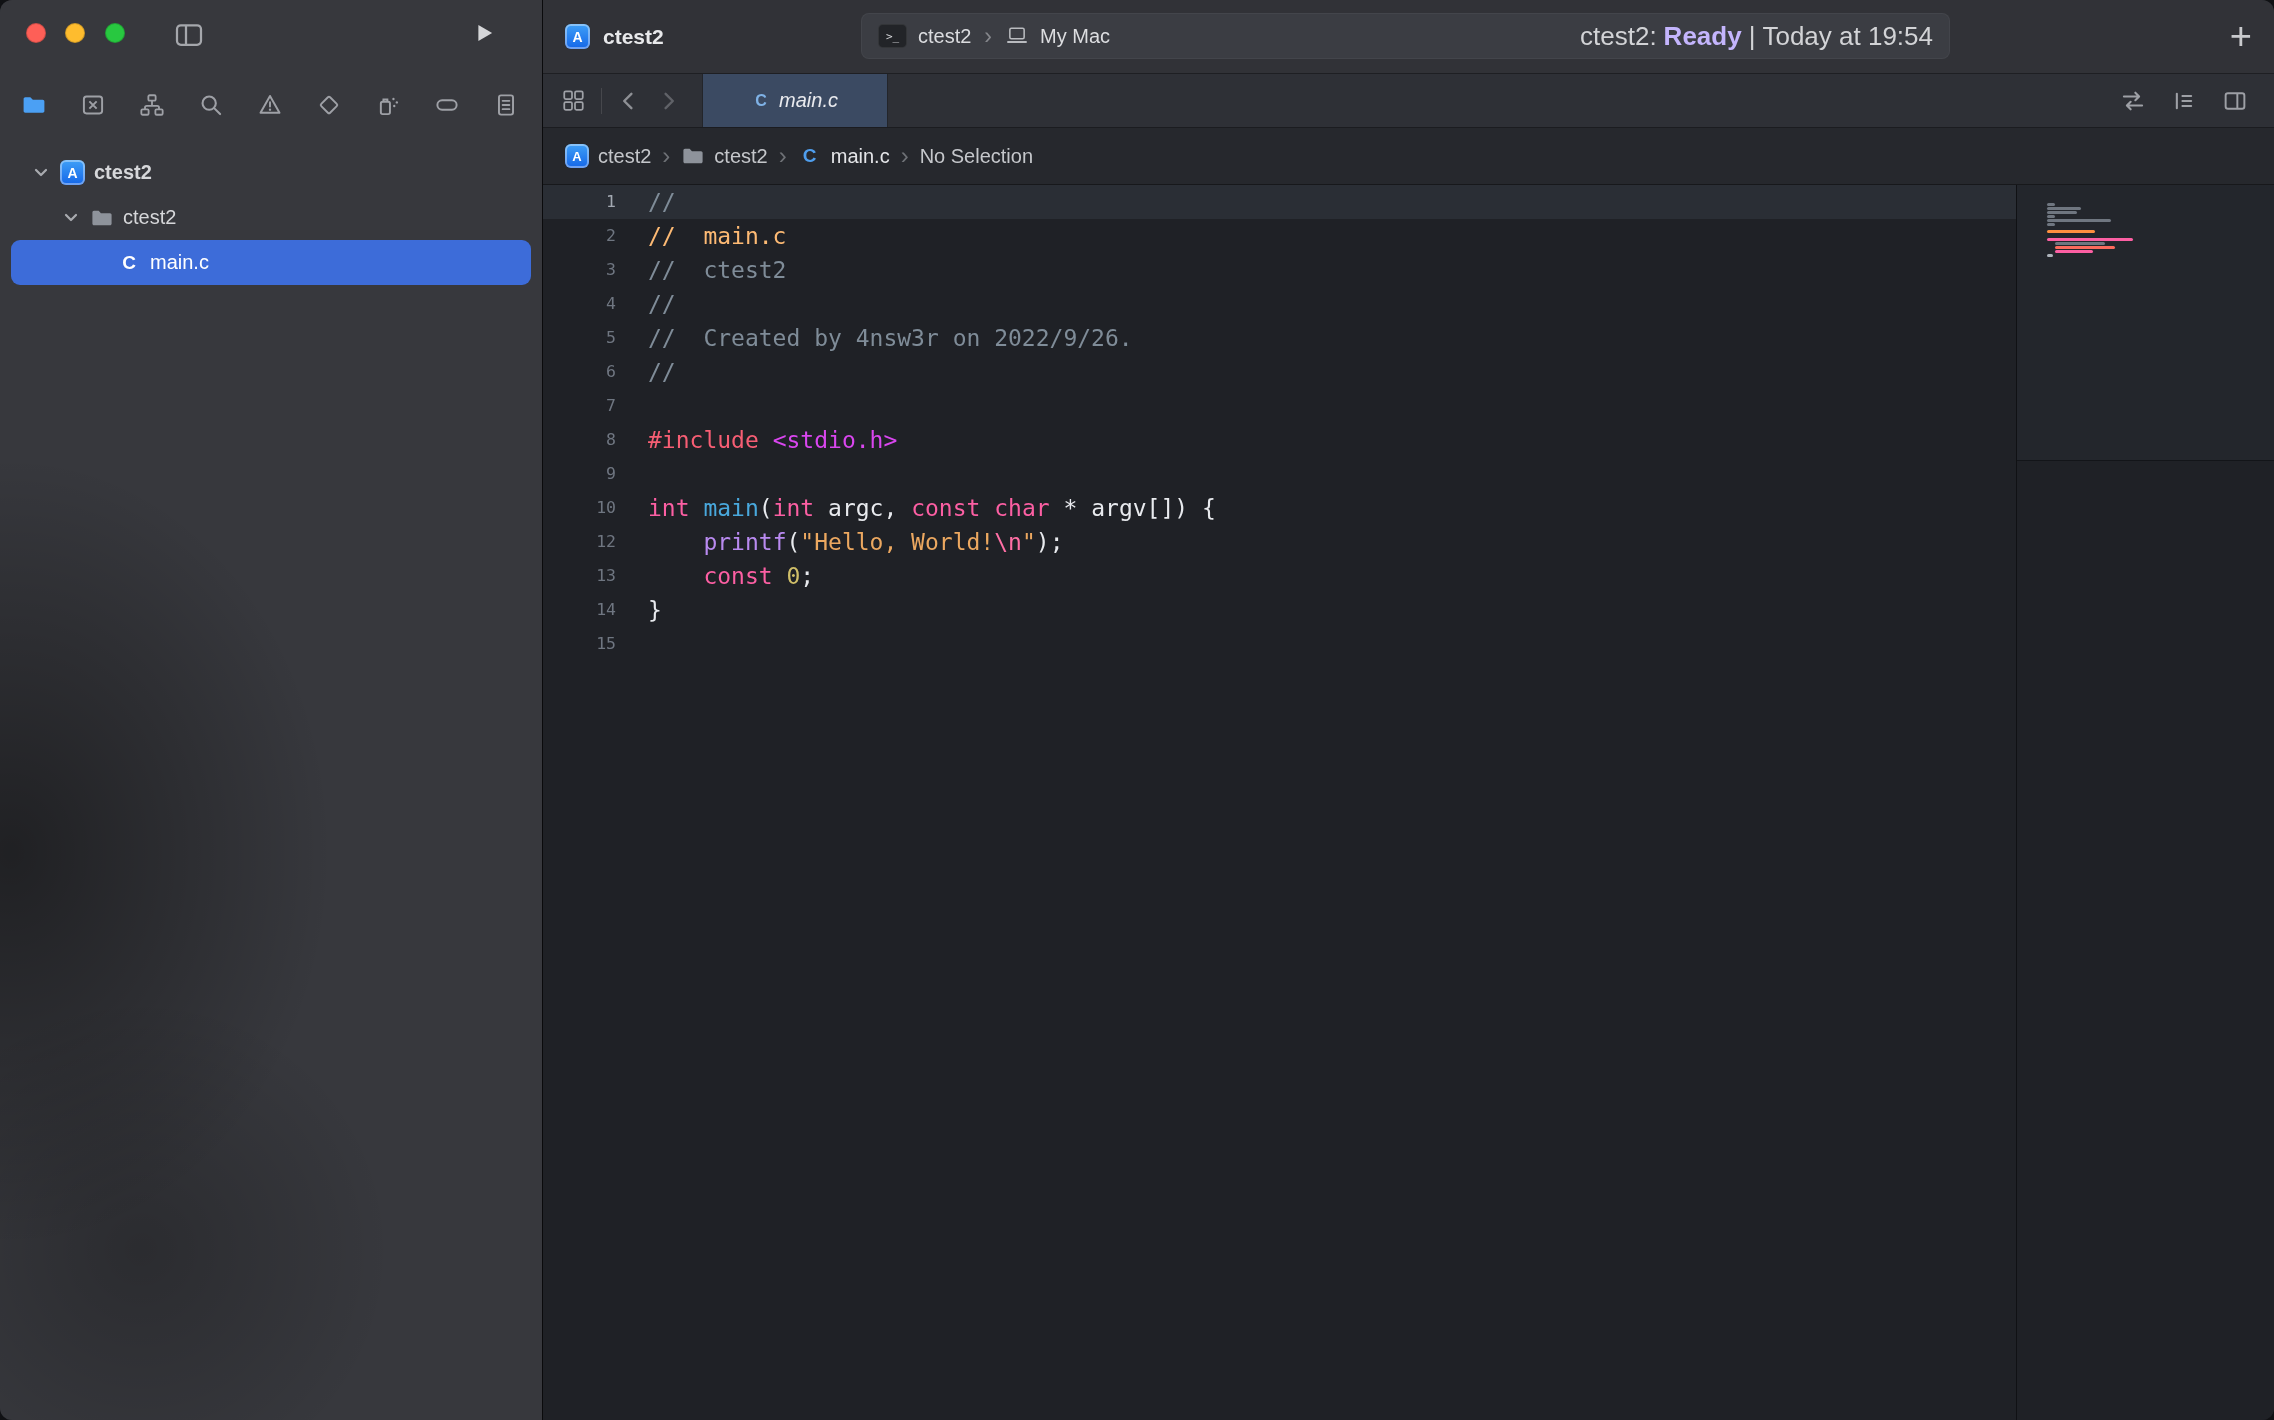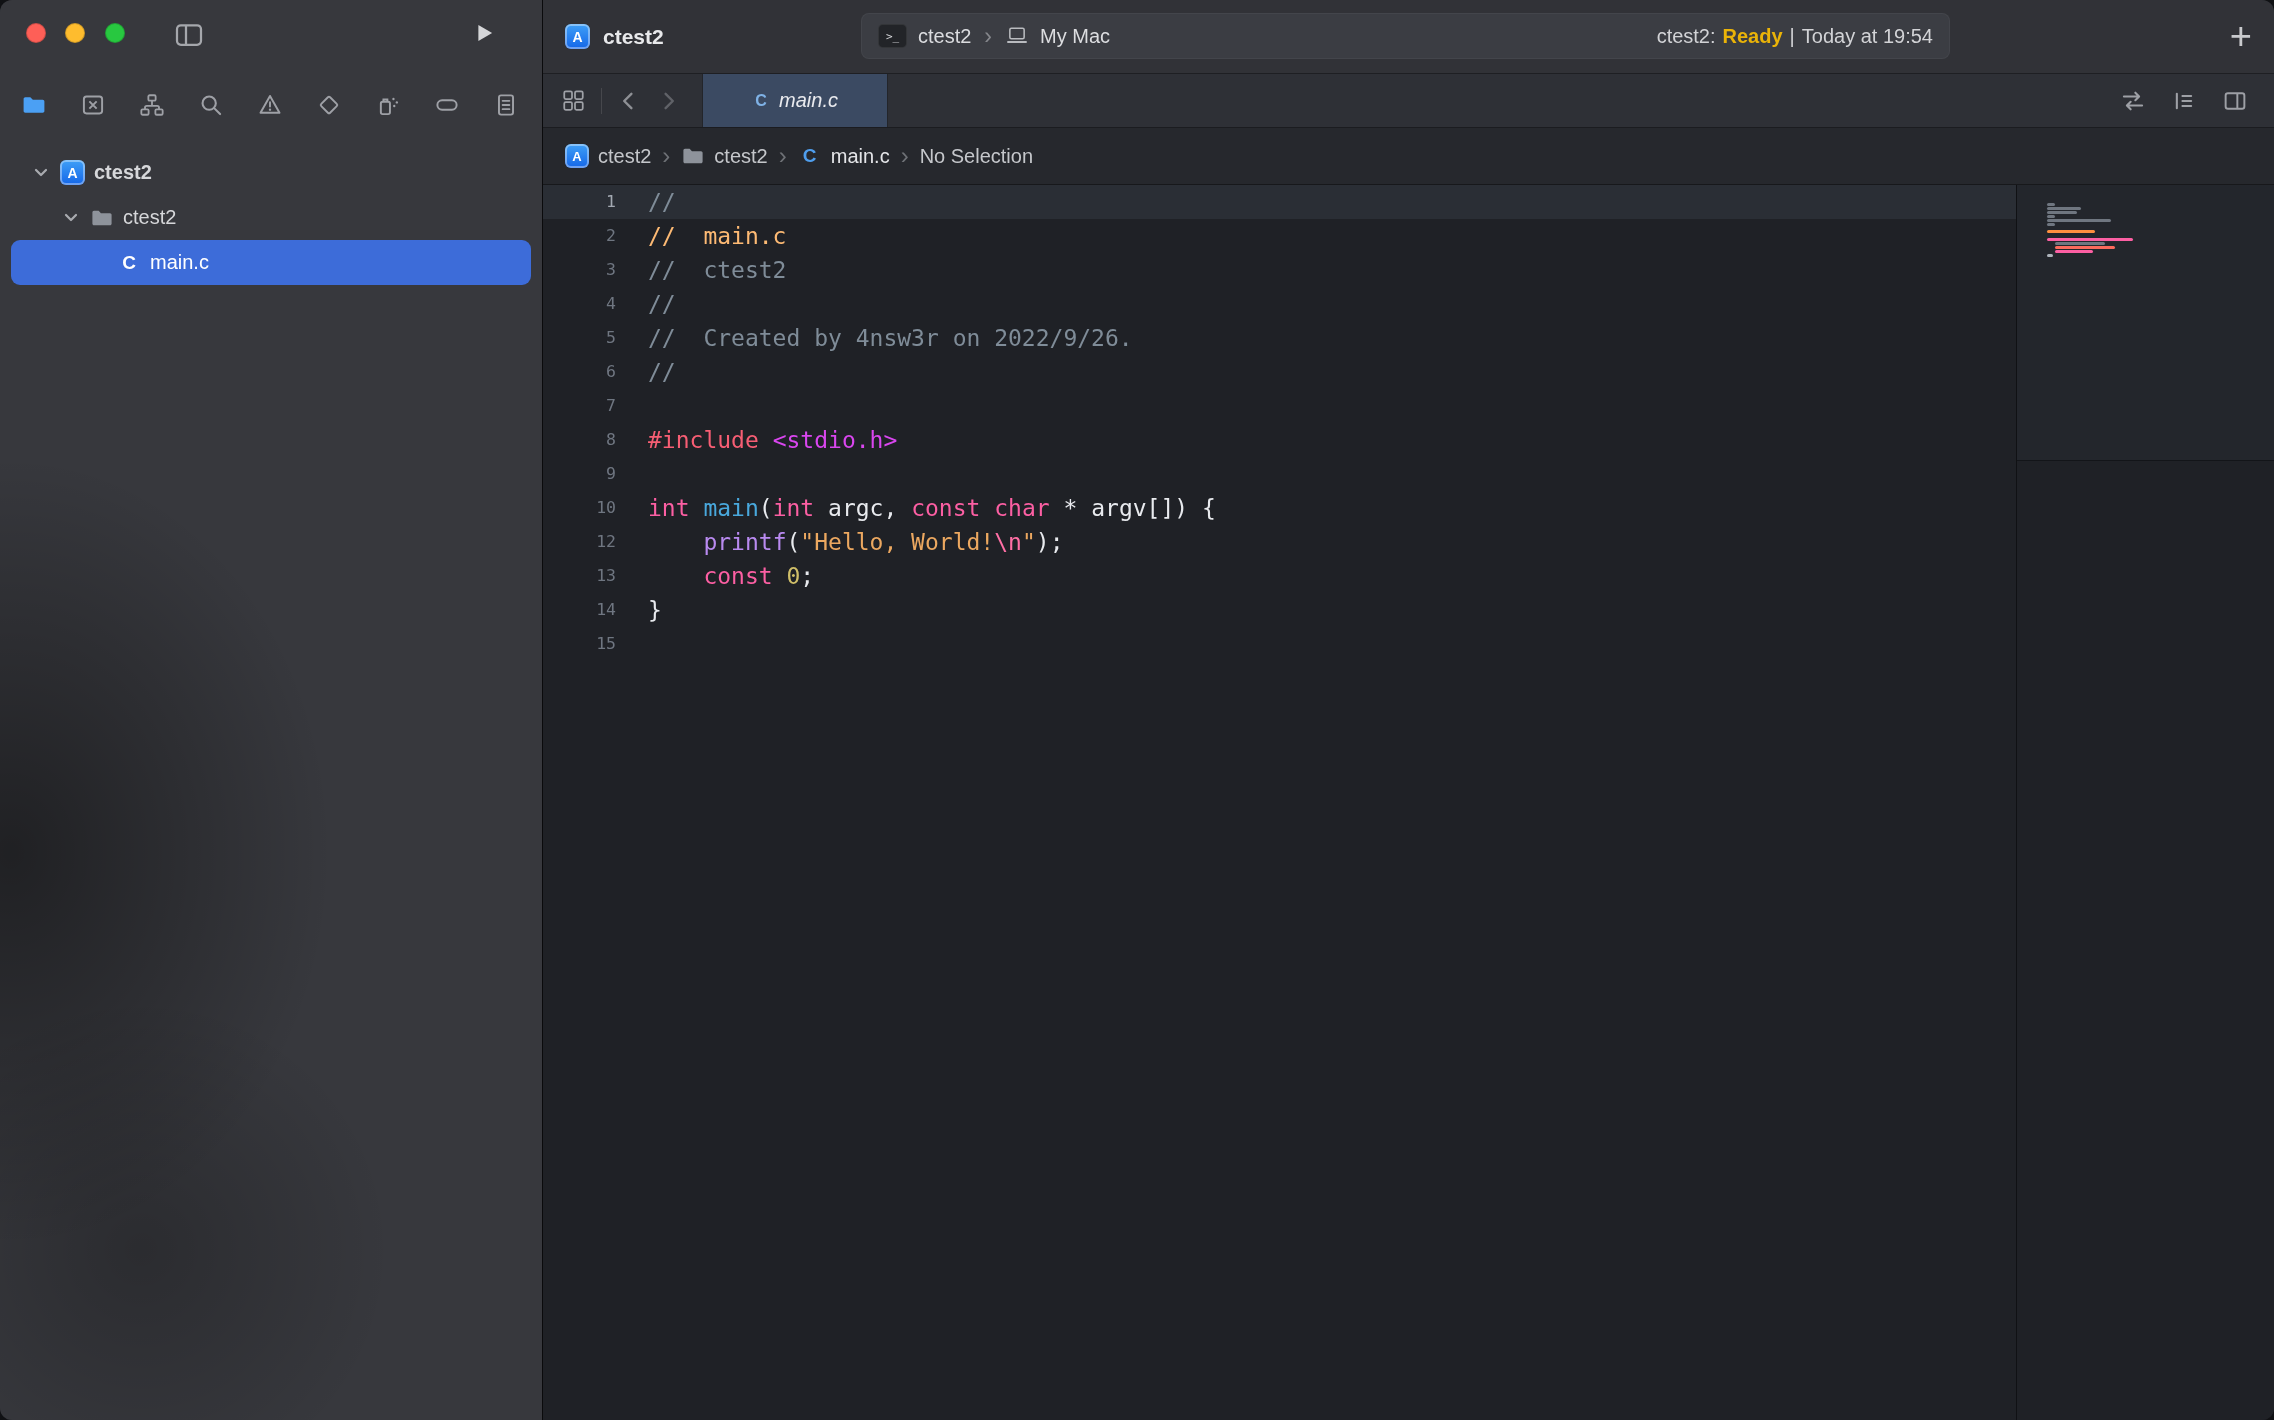--- a/index.html
+++ b/index.html
@@ -58,22 +58,22 @@
     display:flex; align-items:center; padding:0 16px; gap:11px; font-size:20px; color:#DCDDE0;
   }
   .scheme-seg { display:flex; align-items:center; gap:11px; }
   .term-ico {
     width:29px; height:24px; background:#222428; border:1px solid rgba(255,255,255,.08); border-radius:5px;
     color:#D8D9DC; font-family:"DejaVu Sans Mono", monospace; font-size:11px;
     display:flex; align-items:center; justify-content:center;
   }
   .sch-sep { color:#85878C; font-size:23px; padding:0 2px; }
   .laptop-ico { color:#B9BBBF; display:flex; }
-  .status { margin-left:auto; display:flex; align-items:center; gap:7px; font-size:20px; color:#D2D3D6; white-space:nowrap; }
-  .status .state { font-weight:700; color:#eab308; }
+  .status { margin-left:auto; display:flex; align-items:center; gap:7px; font-size:26px; color:#D2D3D6; white-space:nowrap; }
+  .status .state { font-weight:700; color:#c4b5fd; }
   .lib-btn { position:absolute; right:22px; top:0; height:100%; display:flex; align-items:center; font-size:38px; font-weight:300; color:#C9CACD; }
 
   .tabbar { height:54px; flex:0 0 54px; background:#2E3036; display:flex; align-items:stretch; border-bottom:1px solid #1B1C20; }
   .tb-left { display:flex; align-items:center; gap:15px; padding-left:18px; width:159px; flex:0 0 159px; color:#9EA0A6; }
   .vdiv { width:1px; height:26px; background:#46474C; }
   .tb-back { color:#8E9095; display:flex; }
   .tb-fwd { color:#606268; display:flex; }
   #tabs { display:flex; align-items:stretch; }
   .tab {
     width:186px; display:flex; align-items:center; justify-content:center; gap:9px;

